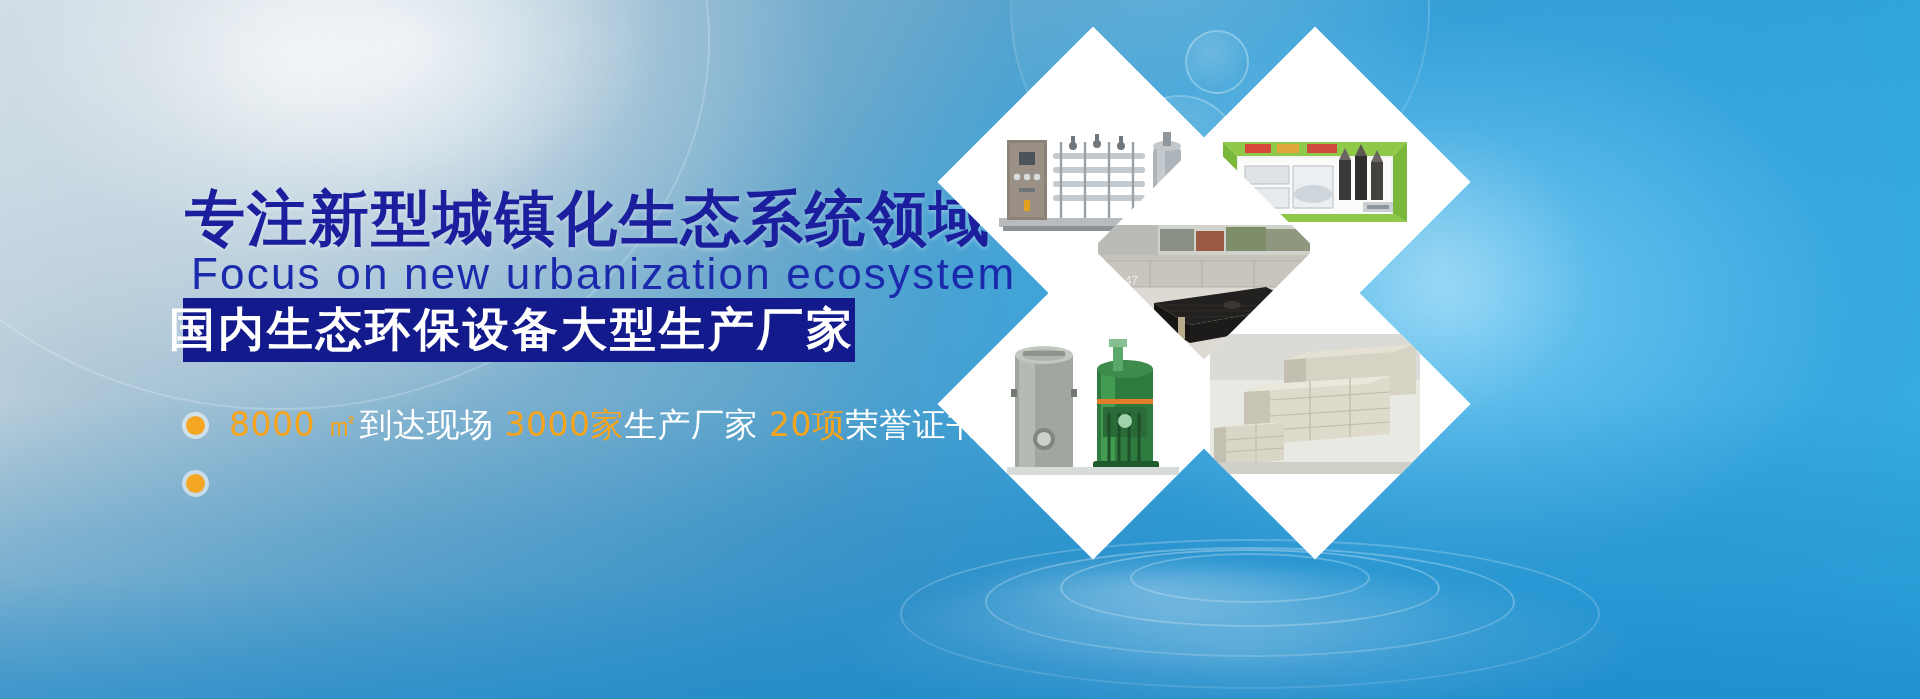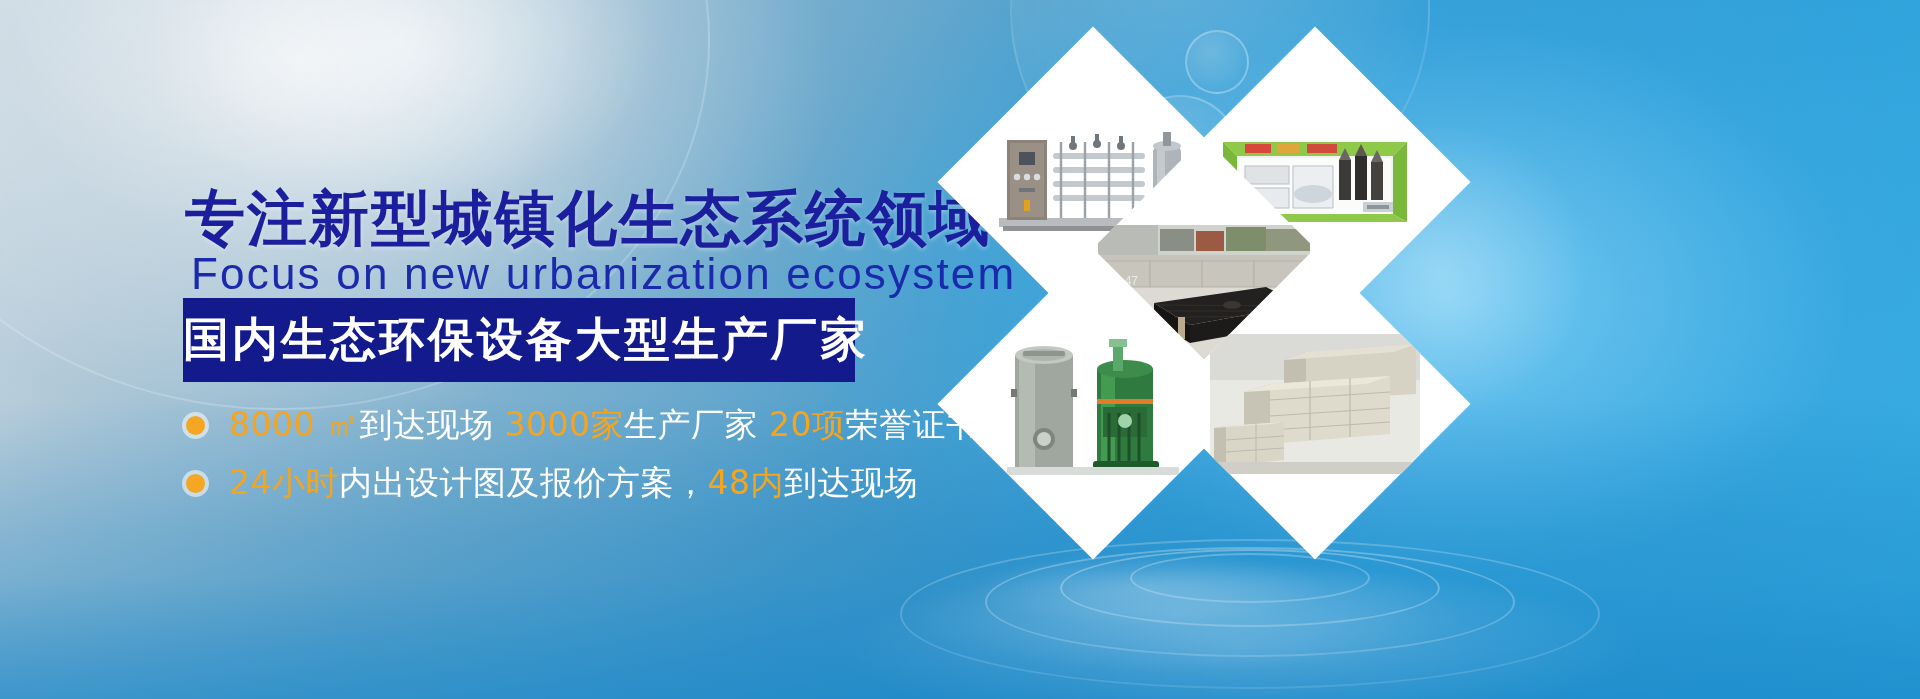--- a/index.html
+++ b/index.html
@@ -56,23 +56,23 @@
     text-shadow:0 2px 4px rgba(255,255,255,.35);
     white-space:nowrap;
   }
   .headline-en{
     position:absolute; left:191px; top:249px;
     font-size:44px; font-weight:400; letter-spacing:2.2px; color:#1b29ad;
     white-space:nowrap;
   }
 
   .navy-box{
-    position:absolute; left:183px; top:298px; width:672px; height:84px;
+    position:absolute; left:183px; top:298px; width:672px; height:64px;
     background:#131a8c;
-    display:flex; align-items:center; justify-content:flex-start;
+    display:flex; align-items:center; justify-content:flex-end;
   }
   .navy-box span{
     font-size:46px; font-weight:700; color:#ffffff; letter-spacing:3px;
     font-family:"DejaVu Sans","Liberation Sans",sans-serif; white-space:nowrap;
   }
 
   .bullets{ position:absolute; left:183px; top:400px; }
   .bullet-row{ display:flex; align-items:center; height:50px; margin-bottom:8px; white-space:nowrap; }
   .dot{
     width:19px; height:19px; border-radius:50%; flex:0 0 auto;
@@ -126,21 +126,20 @@
       <span>国内生态环保设备大型生产厂家</span>
     </div>
 
     <div class="bullets">
       <div class="bullet-row">
         <span class="dot"></span>
         <span class="btext"><span class="hl">8000 ㎡</span><span>到达现场 </span><span class="hl">3000家</span><span>生产厂家 </span><span class="hl">20项</span><span>荣誉证书</span></span>
       </div>
       <div class="bullet-row">
         <span class="dot"></span>
-        <span class="btext"><span class="hl">24小时</span><span>内出设计图及报价方案，</span><span class="hl">48内</span><span>到达现场</span></span>
       </div>
     </div>
   </div>
 
   <div class="diamonds">
 
     <div class="dia" style="left:68px; top:72px;">
       <div class="ph">
         <svg width="200" height="120" viewBox="0 0 200 120">
           <rect x="6" y="96" width="188" height="9" fill="#b9bcbe"></rect>

